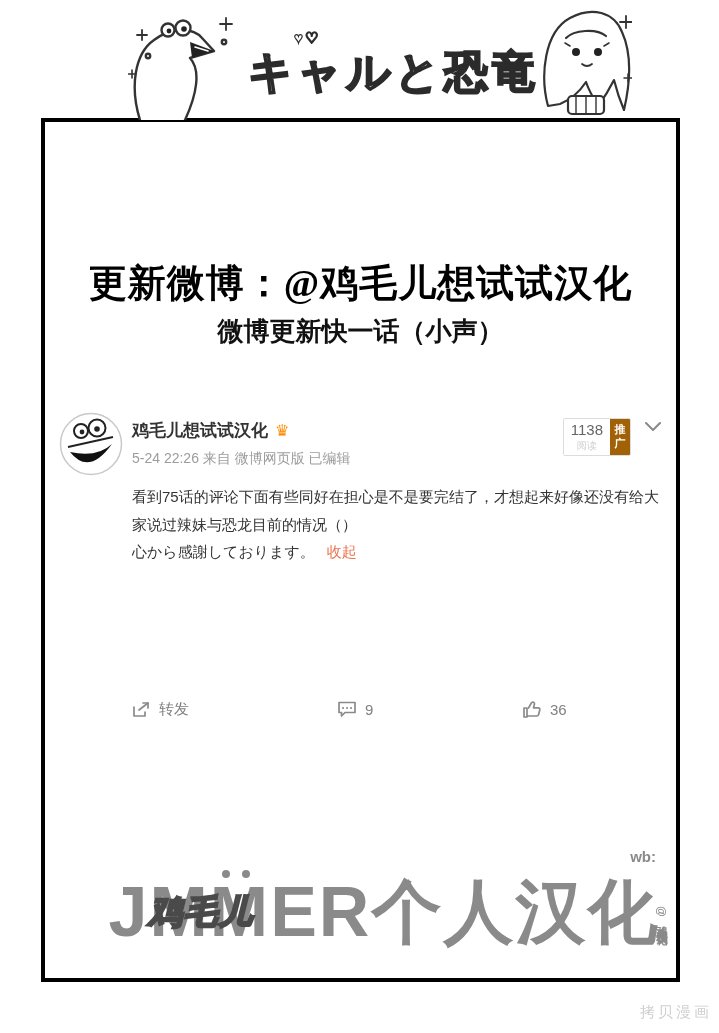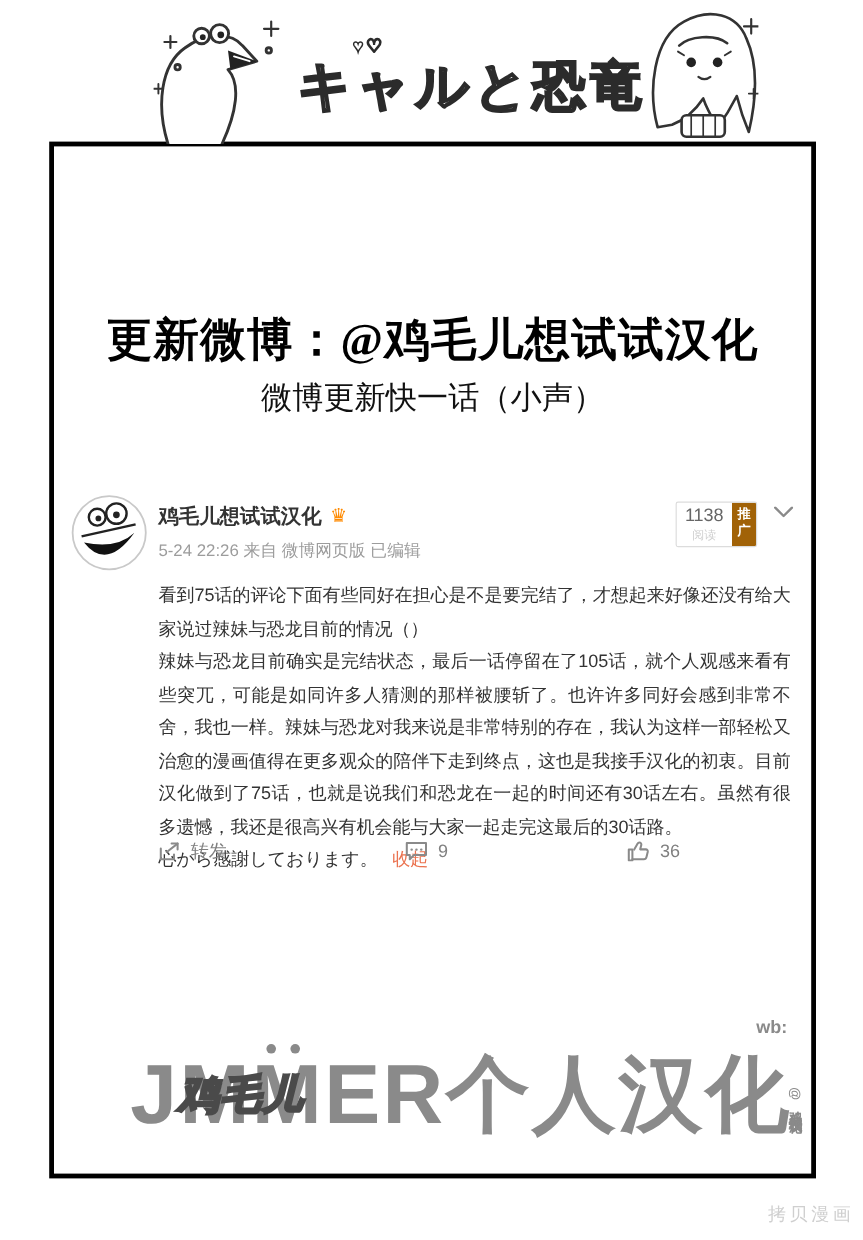--- a/index.html
+++ b/index.html
@@ -22,21 +22,21 @@
     color:#fff; -webkit-text-stroke:1.2px #2b2b2b; letter-spacing:2px; }
 
   
   .frame { position:absolute; left:41px; top:118px; width:631px; height:856px;
            border:4px solid #000; background:#fff; }
 
   .ann-title { position:absolute; top:136px; left:0; width:100%; text-align:center;
     font-family:"Liberation Serif", serif; font-weight:bold; font-size:38px;
     color:#000; letter-spacing:1px; white-space:nowrap; }
   .ann-sub { position:absolute; top:192px; left:0; width:100%; text-align:center;
-    font-family:"Liberation Serif", serif; font-weight:400; font-size:26px;
+    font-family:"Liberation Serif", serif; font-weight:700; font-size:26px;
     color:#111; white-space:nowrap; }
 
   
   .weibo { position:absolute; left:14px; top:288px; width:602px; height:320px; background:#fff; }
   .w-head { position:relative; height:72px; }
   .avatar { position:absolute; left:0; top:2px; width:64px; height:64px; border-radius:50%; }
   .w-id { position:absolute; left:73px; top:9px; }
   .w-name-row { display:flex; align-items:center; }
   .w-name { font-size:17px; font-weight:bold; color:#333; }
   .w-crown { color:#ff8a00; font-size:16px; margin-left:7px; line-height:1; }
@@ -157,21 +157,20 @@
             <div class="promo">推广</div>
           </div>
           <svg class="chev" width="16" height="10" viewBox="0 0 16 10">
             <polyline points="1,1 8,8 15,1" fill="none" stroke="#8a8a8a" stroke-width="2" stroke-linecap="round" stroke-linejoin="round"></polyline>
           </svg>
         </div>
       </div>
 
       <div class="w-body">
         <p>看到75话的评论下面有些同好在担心是不是要完结了，才想起来好像还没有给大家说过辣妹与恐龙目前的情况（）</p>
-        <p>辣妹与恐龙目前确实是完结状态，最后一话停留在了105话，就个人观感来看有些突兀，可能是如同许多人猜测的那样被腰斩了。也许许多同好会感到非常不舍，我也一样。辣妹与恐龙对我来说是非常特别的存在，我认为这样一部轻松又治愈的漫画值得在更多观众的陪伴下走到终点，这也是我接手汉化的初衷。目前汉化做到了75话，也就是说我们和恐龙在一起的时间还有30话左右。虽然有很多遗憾，我还是很高兴有机会能与大家一起走完这最后的30话路。</p>
         <p><span>心から感謝しております。</span><a class="collapse">收起</a></p>
       </div>
 
       <div class="w-actions">
         <div class="act act-repost">
           <svg width="19" height="17" viewBox="0 0 19 17">
             <g fill="none" stroke="#8a8a8a" stroke-width="1.7" stroke-linecap="round" stroke-linejoin="round">
               <path d="M2 6 V15 H13 V11"></path>
               <path d="M7 9 L16 2"></path>
               <path d="M11 2 H16 V7"></path>

